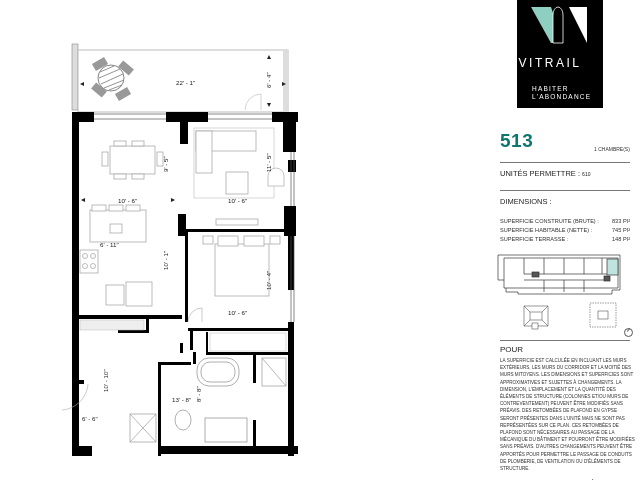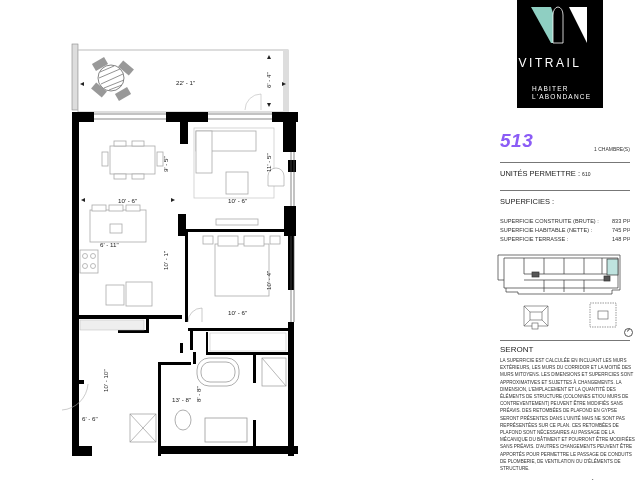--- a/index.html
+++ b/index.html
@@ -2,21 +2,21 @@
 <html><head>
 <meta charset="utf-8">
 <style>
   html, body { margin: 0; padding: 0; background: #ffffff; }
   body { width: 640px; height: 480px; position: relative; overflow: hidden; font-family: "Liberation Sans", sans-serif; color: #222; }
   .plan { position: absolute; left: 0; top: 0; width: 480px; height: 480px; }
   .logo { position: absolute; left: 517px; top: 0; width: 86px; height: 108px; background: #000; }
   .logo svg { position: absolute; left: 8px; top: 3px; }
   .logo .brand { position: absolute; left: 0; width: 66px; text-align: center; top: 56px; color: #fff; font-size: 12px; letter-spacing: 2.5px; }
   .logo .tag { position: absolute; left: 15px; top: 85px; color: #fff; font-size: 6.5px; letter-spacing: 1.2px; line-height: 8px; }
-  .unit-number { position: absolute; left: 500px; top: 130px; color: #8b5cf6; font-size: 19px; font-weight: bold; letter-spacing: 0.5px; font-style: italic; }
+  .unit-number { position: absolute; left: 500px; top: 130px; color: #0f766e; font-size: 19px; font-weight: bold; letter-spacing: 0.5px; }
   .bedrooms { position: absolute; left: 594px; top: 146px; font-size: 5px; color: #333; }
   .rule { position: absolute; left: 500px; width: 130px; height: 1px; background: #777; }
   .sec-title { position: absolute; left: 500px; font-size: 7.5px; color: #222; }
   .ident-val { font-size: 5px; }
   .areas { position: absolute; left: 500px; top: 217px; width: 138px; font-size: 5.6px; color: #333; }
   .areas .row { display: flex; justify-content: space-between; height: 9px; line-height: 9px; }
   .areas .row .v { width: 26px; text-align: left; }
   .keyplan { position: absolute; left: 494px; top: 250px; }
   .compass { position: absolute; left: 624px; top: 328px; width: 7px; height: 7px; border: 1px solid #555; border-radius: 50%; }
   .compass::after { content: ""; position: absolute; left: 3px; top: -1px; width: 1px; height: 4px; background: #555; transform: rotate(40deg); }
@@ -175,21 +175,21 @@
 </div>
 
 <div class="unit-number">513</div>
 <div class="bedrooms">1 CHAMBRE(S)</div>
 <div class="rule" style="top:162px"></div>
 <div class="sec-title" style="top:169px">
   <span>UNITÉS PERMETTRE :</span>
   <span class="ident-val">610</span>
 </div>
 <div class="rule" style="top:190px"></div>
-<div class="sec-title" style="top:197px">SUPERFICIES :</div>
+<div class="sec-title" style="top:197px">DIMENSIONS :</div>
 
 <div class="areas">
   <div class="row">
       <span>SUPERFICIE CONSTRUITE (BRUTE) :</span>
       <span class="v">833 PI²</span>
     </div>
   <div class="row">
       <span>SUPERFICIE HABITABLE (NETTE) :</span>
       <span class="v">745 PI²</span>
     </div>
@@ -211,17 +211,17 @@
   <g stroke="#555" stroke-width="0.6" fill="#fff">
     <path d="M30 56 H54 V76 H30 Z M30 56 L36 62 H48 L54 56 M30 76 L36 70 H48 L54 76 M36 62 V70 M48 62 V70"></path>
     <rect x="38" y="73" width="6" height="6"></rect>
     <rect x="96" y="53" width="26" height="24" stroke-dasharray="1.5 1"></rect>
     <rect x="104" y="61" width="10" height="8"></rect>
   </g>
 </svg>
 <div class="compass"></div>
 <div class="rule" style="top:340px"></div>
 
-<div class="notes-title">SERONT</div>
+<div class="notes-title">POUR</div>
 <div class="notes">
   <p>LA SUPERFICIE EST CALCULÉE EN INCLUANT LES MURS EXTÉRIEURS, LES MURS DU CORRIDOR ET LA MOITIÉ DES MURS MITOYENS. LES DIMENSIONS ET SUPERFICIES SONT APPROXIMATIVES ET SUJETTES À CHANGEMENTS. LA DIMENSION, L'EMPLACEMENT ET LA QUANTITÉ DES ÉLÉMENTS DE STRUCTURE (COLONNES ET/OU MURS DE CONTREVENTEMENT) PEUVENT ÊTRE MODIFIÉS SANS PRÉAVIS. DES RETOMBÉES DE PLAFOND EN GYPSE SERONT PRÉSENTES DANS L'UNITÉ MAIS NE SONT PAS REPRÉSENTÉES SUR CE PLAN. CES RETOMBÉES DE PLAFOND SONT NÉCESSAIRES AU PASSAGE DE LA MÉCANIQUE DU BÂTIMENT ET POURRONT ÊTRE MODIFIÉES SANS PRÉAVIS. D'AUTRES CHANGEMENTS PEUVENT ÊTRE APPORTÉS POUR PERMETTRE LE PASSAGE DE CONDUITS DE PLOMBERIE, DE VENTILATION OU D'ÉLÉMENTS DE STRUCTURE.</p>
   <p>LA POSITION ET LA GRANDEUR DES FENÊTRES ET DES TERRASSES PEUVENT VARIER LÉGÈREMENT, SANS PRÉAVIS.</p>
 </div>
 
 </body></html>

